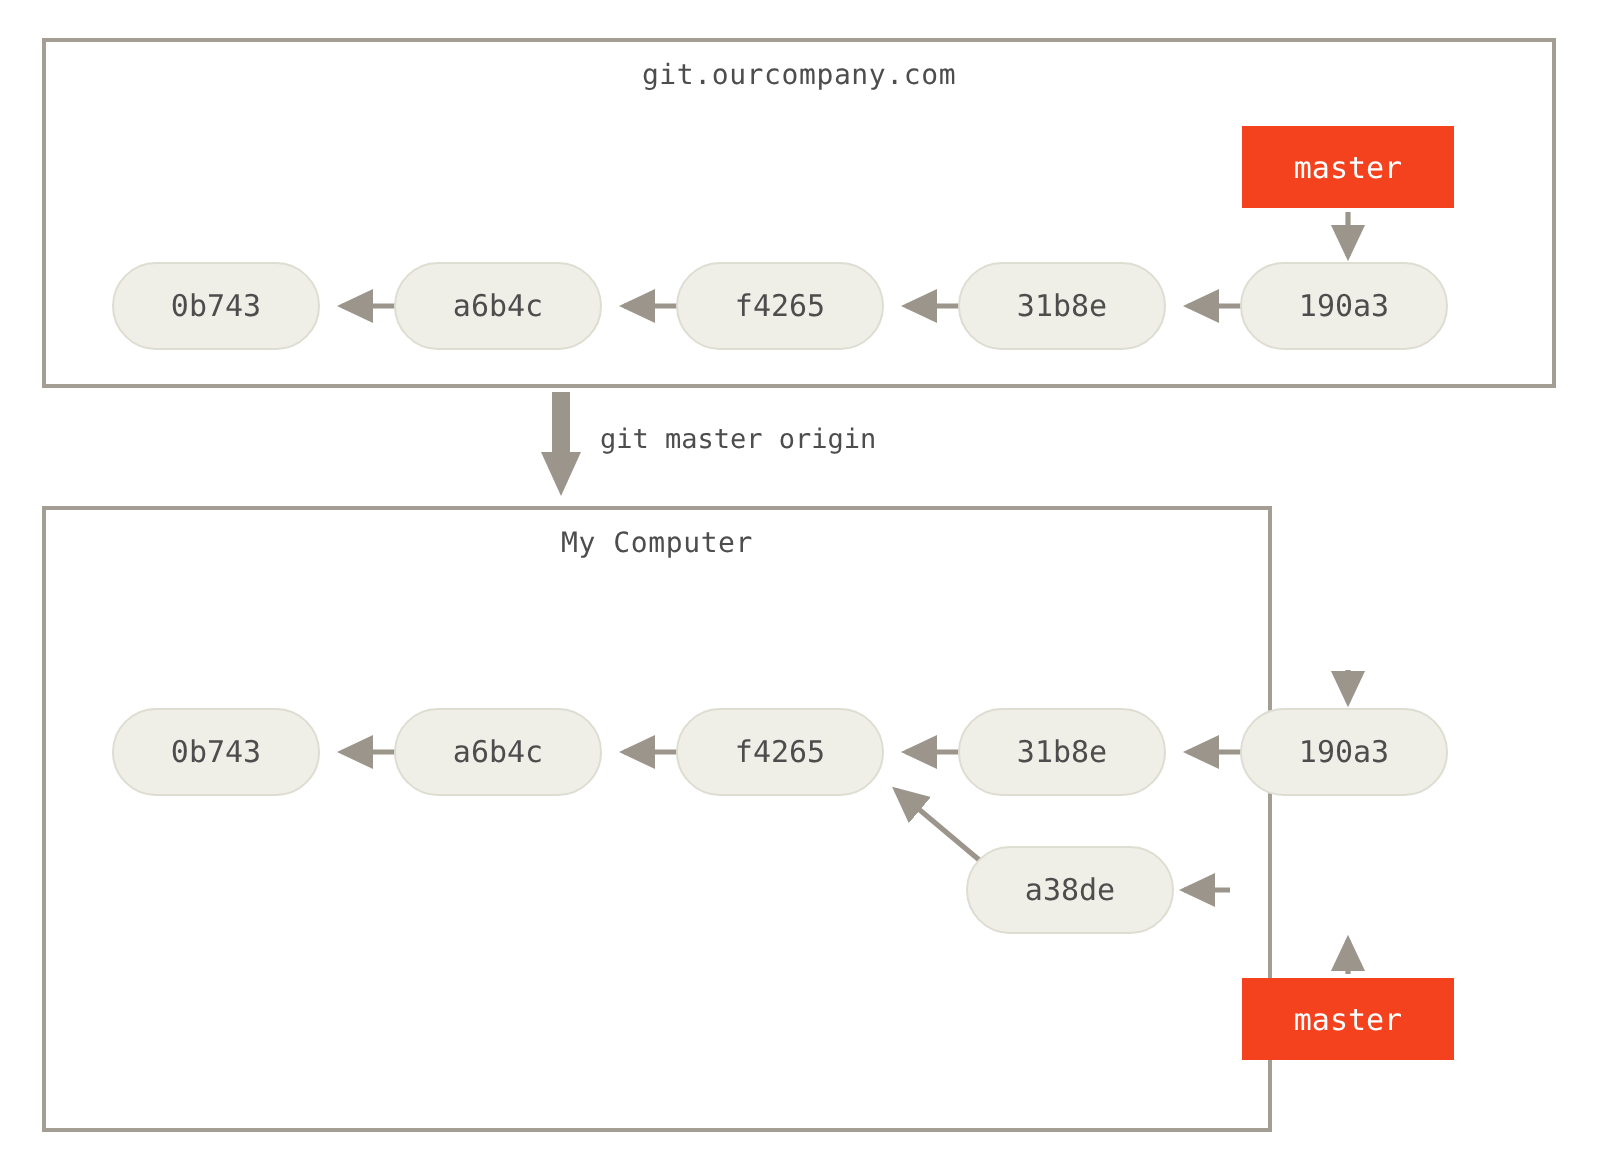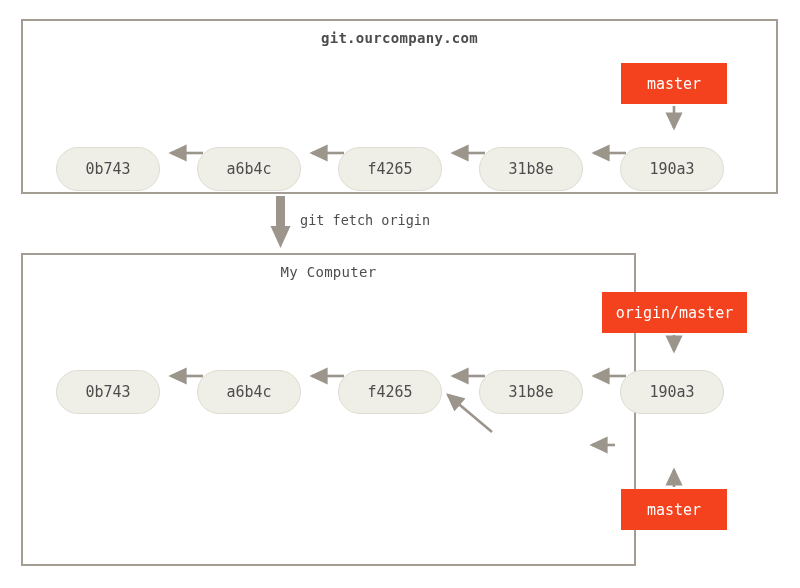--- a/index.html
+++ b/index.html
@@ -26,37 +26,36 @@
 
   .panel-title {
     position: absolute;
     width: 100%;
     text-align: center;
     color: #4d4d4d;
     font-size: 14px;
     letter-spacing: 0.3px;
     white-space: nowrap;
   }
-  #title-remote { top: 9px; font-weight: bold; }
+  #title-remote { top: 9px; }
   #title-local  { top: 9px; }
 
   .commit {
     position: absolute;
     width: 104px;
     height: 44px;
     border-radius: 22px;
     background: #f0efe7;
     border: 1.4px solid #ddddd2;
     color: #4d4d4d;
     font-size: 15px;
     display: flex;
     align-items: center;
     justify-content: center;
     box-sizing: border-box;
-    margin-top: 16px;
   }
   .branch {
     position: absolute;
     background: #f4411e;
     color: #ffffff;
     font-size: 15px;
     display: flex;
     align-items: center;
     justify-content: center;
     box-sizing: border-box;
@@ -132,28 +131,28 @@
   </div>
 
   <div class="commit" style="left:56px; top:131px;">0b743</div>
   <div class="commit" style="left:197px; top:131px;">a6b4c</div>
   <div class="commit" style="left:338px; top:131px;">f4265</div>
   <div class="commit" style="left:479px; top:131px;">31b8e</div>
   <div class="commit" style="left:620px; top:131px;">190a3</div>
 
   <div class="branch" id="branch-remote-master">master</div>
 
-  <div class="fetch-label">git fetch origin</div>
+  <div class="fetch-label">git master origin</div>
 
   <div class="panel" id="panel-local">
     <div class="panel-title" id="title-local">My Computer</div>
   </div>
 
   <div class="commit" style="left:56px; top:354px;">0b743</div>
   <div class="commit" style="left:197px; top:354px;">a6b4c</div>
   <div class="commit" style="left:338px; top:354px;">f4265</div>
   <div class="commit" style="left:479px; top:354px;">31b8e</div>
   <div class="commit" style="left:620px; top:354px;">190a3</div>
+  <div class="commit" style="left:483px; top:423px;">a38de</div>
 
-  <div class="branch" id="branch-origin-master">origin/master</div>
   <div class="branch" id="branch-local-master">master</div>
 
 </div>
 
 </body></html>

